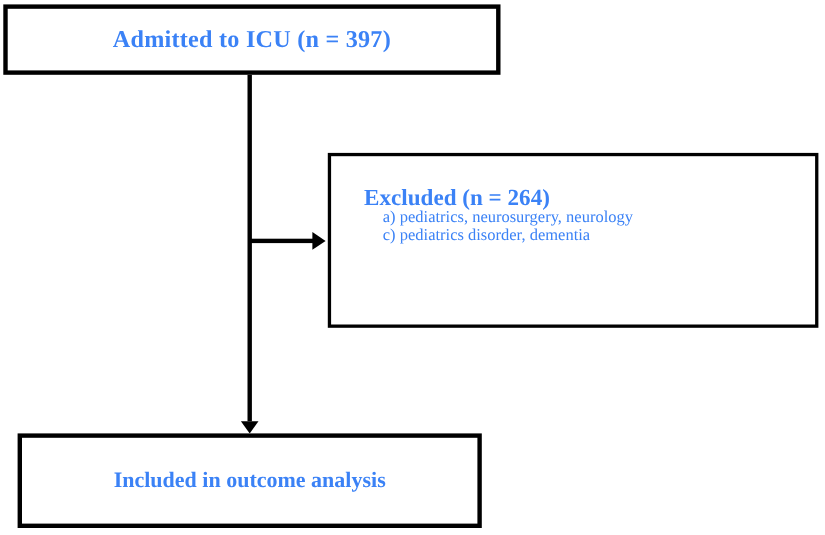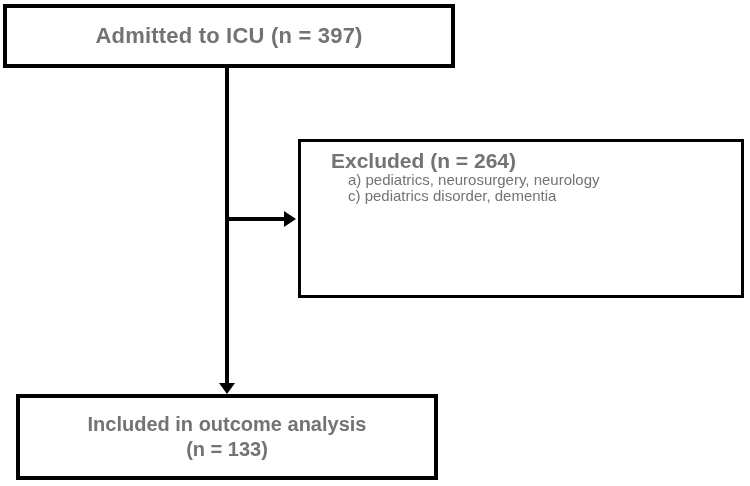--- a/index.html
+++ b/index.html
@@ -5,22 +5,22 @@
   html, body {
     margin: 0;
     padding: 0;
     background: #ffffff;
   }
   .canvas {
     position: relative;
     width: 750px;
     height: 486px;
     background: #ffffff;
-    font-family: Liberation Sans, sans-serif;
-    color: #737373;
+    font-family: Liberation Serif, serif;
+    color: #3b82f6;
     overflow: hidden;
   }
   .box {
     position: absolute;
     box-sizing: border-box;
     border: 4px solid #000000;
     background: #ffffff;
   }
   .box-admitted {
     left: 3px;
@@ -35,21 +35,21 @@
     font-weight: bold;
     font-size: 22px;
     letter-spacing: 0.2px;
   }
   .box-excluded {
     left: 298px;
     top: 139px;
     width: 446px;
     height: 159px;
     border-width: 3px;
-    padding: 8px 10px 0 30px;
+    padding: 26px 10px 0 30px;
   }
   .box-excluded .title {
     font-weight: bold;
     font-size: 21px;
     line-height: 1.05;
   }
   .box-excluded .item {
     font-size: 15px;
     line-height: 1.09;
     margin-left: 17px;
@@ -122,16 +122,15 @@
   <div class="arrowhead arrow-right"></div>
 
   <div class="box box-excluded">
     <div class="title">Excluded (n = 264)</div>
     <div class="item">a) pediatrics, neurosurgery, neurology</div>
     <div class="item">c) pediatrics disorder, dementia</div>
   </div>
 
   <div class="box box-included">
     <div class="line">Included in outcome analysis</div>
-    <div class="line">(n = 133)</div>
   </div>
 
 </div>
 
 </body></html>

